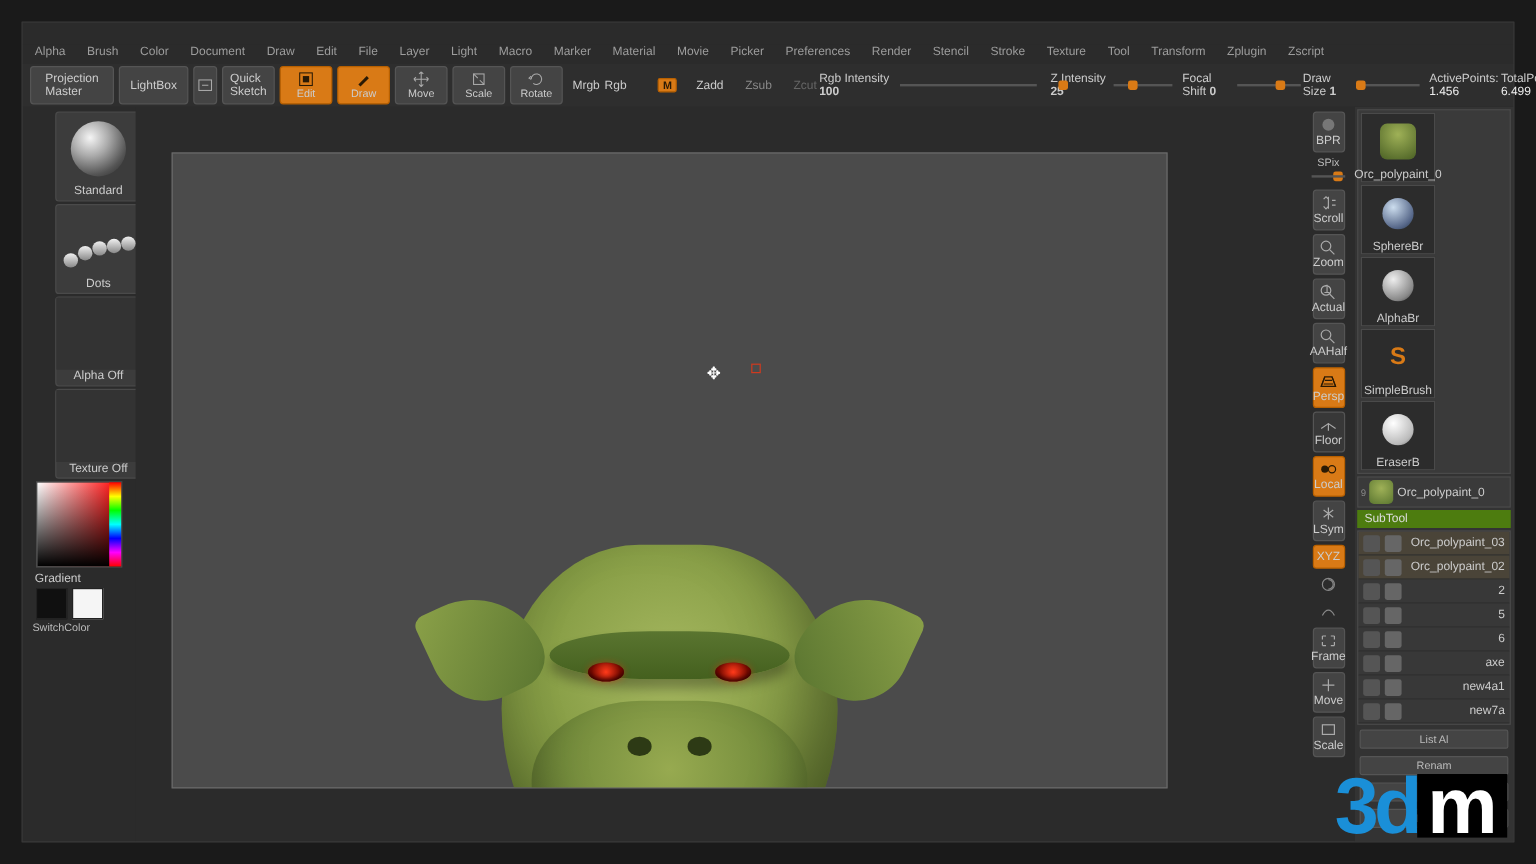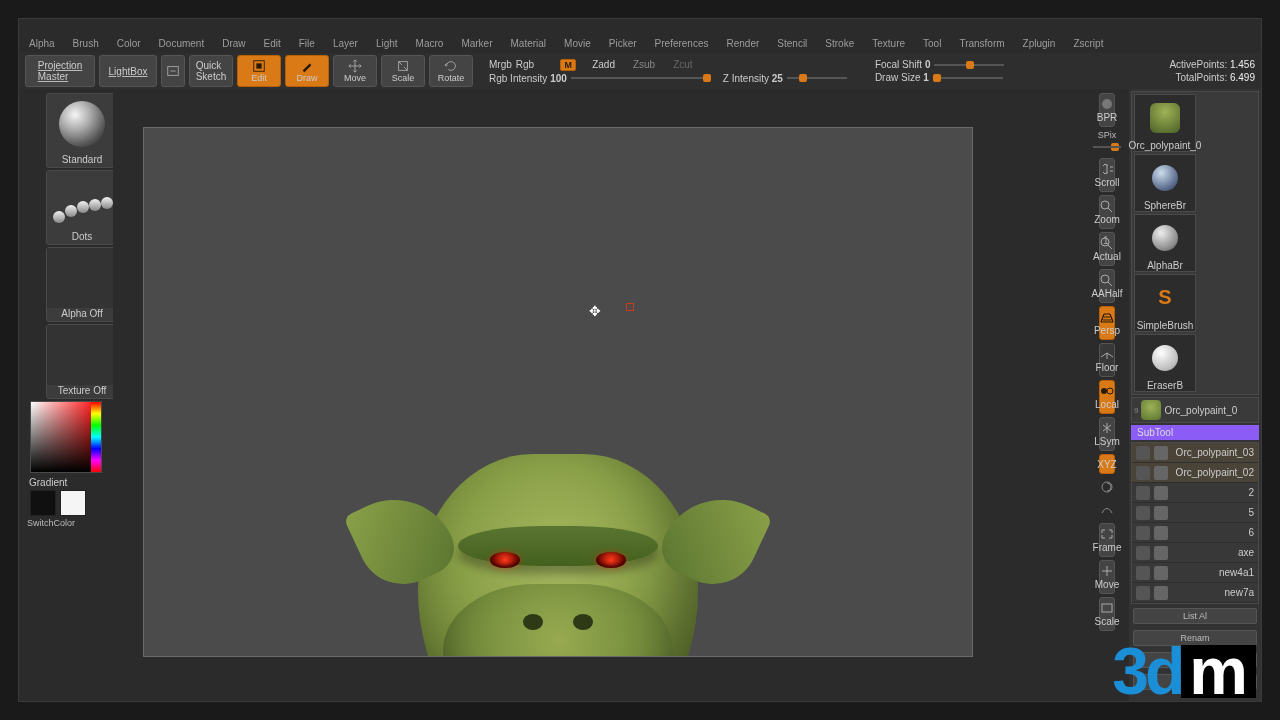--- a/index.html
+++ b/index.html
@@ -4,25 +4,25 @@
 <style>
 * { margin:0; padding:0; box-sizing:border-box; font-family:Tahoma,Arial,sans-serif; font-size:10px; color:#ccc; user-select:none; }
 body { background:#1a1a1a; width:1280px; height:720px; overflow:hidden; position:relative; }
 .window { position:absolute; left:18px; top:18px; right:18px; bottom:18px; background:#2b2b2b; border:1px solid #3a3a3a; display:flex; flex-direction:column; }
 .titlebar { height:18px; background:#2b2b2b; }
 .menubar { height:16px; display:flex; gap:6px; padding:0 4px; background:#2b2b2b; }
 .menubar span { padding:1px 6px; color:#9d9d9d; cursor:default; font-size:10px; }
 .toolstrip { height:36px; display:flex; align-items:center; padding:4px 6px; gap:4px; background:#2e2e2e;}
 .btn { background:#444; border:1px solid #555; border-radius:3px; padding:2px 4px; display:flex; flex-direction:column; align-items:center; justify-content:center; min-width:28px; height:28px; font-size:9px; color:#bbb; gap:1px;}
 .btn.tall { height:32px; min-width:44px; line-height:1.1;}
-.btn.wide { min-width:70px;text-decoration:underline; }
+.btn.wide { min-width:70px; }
 .btn.orange { background:#d97a16; border-color:#b86000; color:#2a1a05; }
 .btn .ico { width:14px; height:14px; display:block; }
 .btn .lbl { font-size:9px; }
-.sliderblock { display:flex; flex-direction:column; gap:2px; font-size:10px; color:#bbb; }
+.sliderblock { display:flex; flex-direction:row; gap:2px; font-size:10px; color:#bbb; }
 .sliderblock .row { display:flex; align-items:center; gap:4px;}
 .slabel { display:flex; gap:4px; align-items:center; }
 .sbar { position:relative; width:140px; height:2px; background:#555; }
 .sbar .knob { position:absolute; top:-3px; width:8px; height:8px; background:#d97a16; border-radius:2px; }
 .mbtn {background:#d97a16;border:1px solid #b86000;height:12px;width:16px;border-radius:2px;display:inline-flex;align-items:center;justify-content:center;font-size:9px;color:#2a1a05;font-weight:bold;}
 .infotext { color:#a8a8a8; font-size:10px; }
 .infotext .v{ color:#eee;}
 .body { flex:1; display:flex; overflow:hidden; }
 .left { width:94px; background:#2b2b2b; display:flex; flex-direction:column; align-items:center; padding:4px; gap:2px; }
 .tile { width:72px; background:#3c3c3c; border:1px solid #4a4a4a; border-radius:3px; font-size:9px; color:#bbb; text-align:center; padding-bottom:2px;margin-left:32px;}
@@ -46,30 +46,30 @@
 .ear.r { right:-60px; transform:rotate(25deg) scaleX(-1);}
 .brow{width:200px;height:40px;background:linear-gradient(#5a7530,#44601e);position:absolute;top:72px;left:40px;border-radius:50%/60%;box-shadow:0 8px 10px rgba(0,0,0,.3);}
 .eye{width:30px;height:16px;background:radial-gradient(circle,#ff3a1a,#7a0a00 70%);position:absolute;top:98px;border-radius:50%;box-shadow:inset 0 -2px 4px #300,0 0 6px rgba(255,40,0,.4);}
 .eye.l{left:72px;} .eye.r{right:72px;}
 .muzzle{width:230px;height:190px;background:radial-gradient(circle at 50% 30%,#97aa50,#748c3c 50%,#556d29);position:absolute;left:25px;top:130px;border-radius:40% 40% 50% 50%/35% 35% 65% 65%;box-shadow:inset 0 -30px 40px rgba(0,0,0,.35);}
 .nostrils{width:70px;height:20px;position:absolute;left:80px;top:30px;display:flex;justify-content:space-between;}
 .nostrils span{width:20px;height:16px;background:#2d3a15;border-radius:50%;}
 .cursor{position:absolute;left:445px;top:175px;font-size:14px;color:#fff;}
 .target{position:absolute;left:482px;top:175px;width:8px;height:8px;border:1px solid #cf3a1f;}
 .rightnav { width:44px; background:#2b2b2b; display:flex; flex-direction:column; align-items:center; padding:4px 2px; gap:3px; }
-.navbtn { width:16px; height:34px; background:#444; border:1px solid #555; border-radius:3px; display:flex; flex-direction:column; align-items:center; justify-content:center; font-size:8px; color:#bbb; gap:1px;}
+.navbtn { width:27px; height:34px; background:#444; border:1px solid #555; border-radius:3px; display:flex; flex-direction:column; align-items:center; justify-content:center; font-size:8px; color:#bbb; gap:1px;}
 .navbtn.orange{ background:#d97a16; border-color:#b86000; color:#2a1a05;}
 .navbtn.short{height:20px;}
 .navbtn .nico{width:16px;height:14px;}
 .rpanel { width:132px; background:#333; display:flex; flex-direction:column; gap:2px; padding:2px;}
 .rbox { background:#3a3a3a; border:1px solid #4a4a4a; font-size:9px;}
 .rthumb{width:62px;height:58px;background:#2c2c2c;border:1px solid #4a4a4a;display:flex;flex-direction:column;align-items:center;justify-content:flex-end;font-size:8px;color:#aaa;}
 .rthumb .rimg{flex:1;display:flex;align-items:center;justify-content:center;}
 .rgrid{display:flex;flex-wrap:wrap;gap:2px;padding:2px;}
-.rheader{background:#8b5cf6;padding:2px 6px;font-size:10px;color:#ddd;}
+.rheader{background:#4d7c0f;padding:2px 6px;font-size:10px;color:#ddd;}
 .stlist{display:flex;flex-direction:column;}
 .strow{height:20px;display:flex;align-items:center;gap:4px;padding:0 4px;background:#383838;border-bottom:1px solid #2e2e2e;font-size:9px;color:#aaa;}
 .strow .sic{width:14px;height:14px;background:#555;border-radius:2px;}
 .strow.hl{background:#4a4438;}
 .rrow{display:flex;gap:2px;padding:2px;}
 .rbtn{flex:1;background:#444;border:1px solid #555;border-radius:2px;font-size:9px;padding:2px 3px;text-align:center;color:#bbb;white-space:nowrap;overflow:hidden;}
 .logo{position:absolute;right:24px;bottom:22px;display:flex;align-items:flex-end;font-family:Arial;font-weight:bold;}
 .logo .d3{font-size:66px;color:#1a8fd8;letter-spacing:-4px;line-height:0.8;}
 .logo .m{font-size:66px;color:#fff;background:#000;padding:0 8px;line-height:0.8;}
 svg{display:block;}

